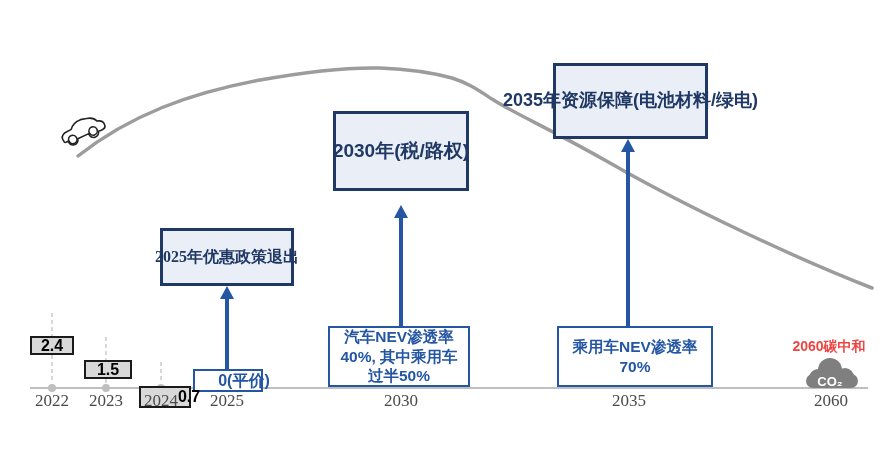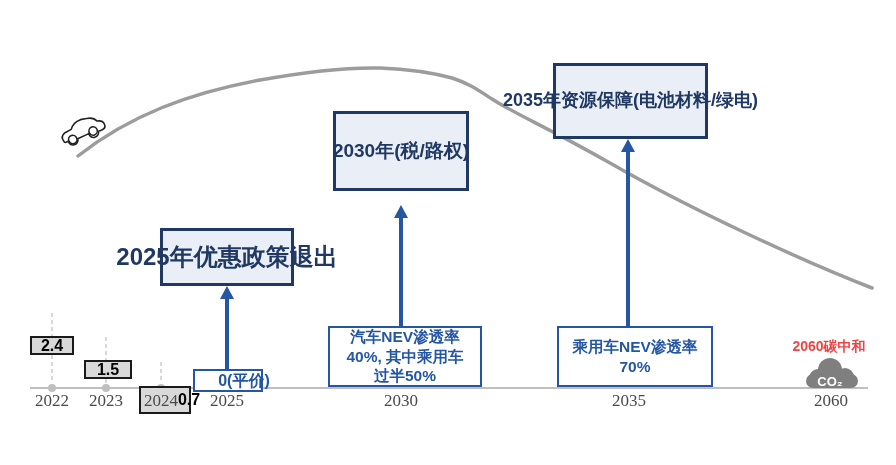--- a/index.html
+++ b/index.html
@@ -9,44 +9,44 @@
   }
   .stage svg.layer{position:absolute;left:0;top:0;}
 
   
   .policy{
     position:absolute;box-sizing:border-box;
     background:#E9EEF7;border:3px solid #1F3864;color:#1F3864;
     display:flex;flex-direction:row;justify-content:center;align-items:center;
     font-weight:bold;text-align:center;line-height:1.28;white-space:nowrap;
   }
-  .policy.p2025{left:160px;top:228px;width:134px;height:58px;font-size:24px;}
+  .policy.p2025{left:160px;top:228px;width:134px;height:58px;font-size:16px;font-family:Liberation Serif, serif;}
   .policy.p2030{left:333px;top:111px;width:136px;height:80px;font-size:19px;}
   .policy.p2035{left:553px;top:63px;width:155px;height:76px;font-size:18px;}
 
   
   .note{
     position:absolute;box-sizing:border-box;background:#fff;
     border:2px solid #2456A4;color:#2456A4;font-weight:bold;text-align:center;
     display:flex;flex-direction:column;justify-content:center;align-items:center;
     line-height:1.25;white-space:nowrap;
   }
   .note.parity{left:193px;top:369px;width:70px;height:23px;font-size:16px;padding-left:32px;}
-  .note.nev2030{left:328px;top:326px;width:154px;height:61px;font-size:15.5px;}
+  .note.nev2030{left:328px;top:326px;width:142px;height:61px;font-size:15.5px;}
   .note.nev2035{left:557px;top:326px;width:156px;height:61px;font-size:15.5px;}
 
   
   .chip{
     position:absolute;box-sizing:border-box;background:#D9D9D9;border:2px solid #1a1a1a;
     color:#000;font-weight:bold;font-size:16px;text-align:center;line-height:16px;
     display:flex;align-items:center;justify-content:center;margin-top:43px;
   }
   .chip.c22{left:30px;top:293px;width:44px;height:19px;}
   .chip.c23{left:84px;top:317px;width:48px;height:19px;}
-  .chip.c24{left:139px;top:343px;width:44px;height:28px;padding-left:48px;}
+  .chip.c24{left:139px;top:343px;width:44px;height:22px;padding-left:48px;}
 
   
   .year{
     position:absolute;top:391px;transform:translateX(-50%);
     color:#4A4A4A;font-size:17px;white-space:nowrap;font-family:Liberation Serif, serif;
   }
   .carbon-label{
     position:absolute;left:829px;top:338px;transform:translateX(-50%);
     color:#ef4444;font-size:14px;font-weight:bold;white-space:nowrap;
   }

